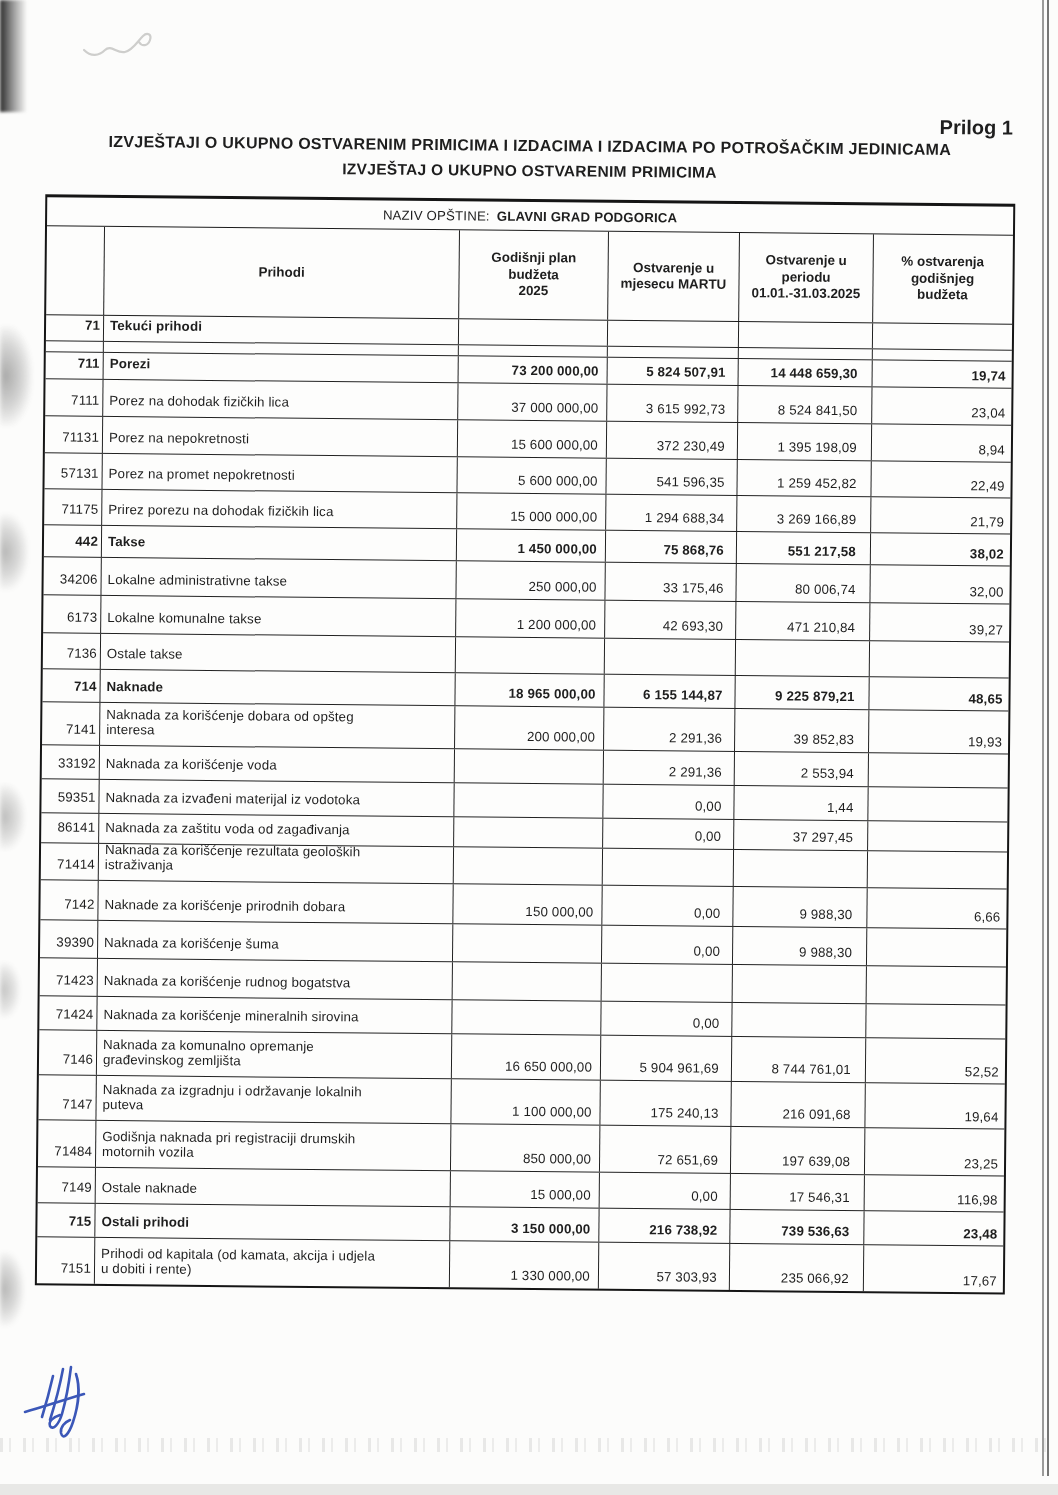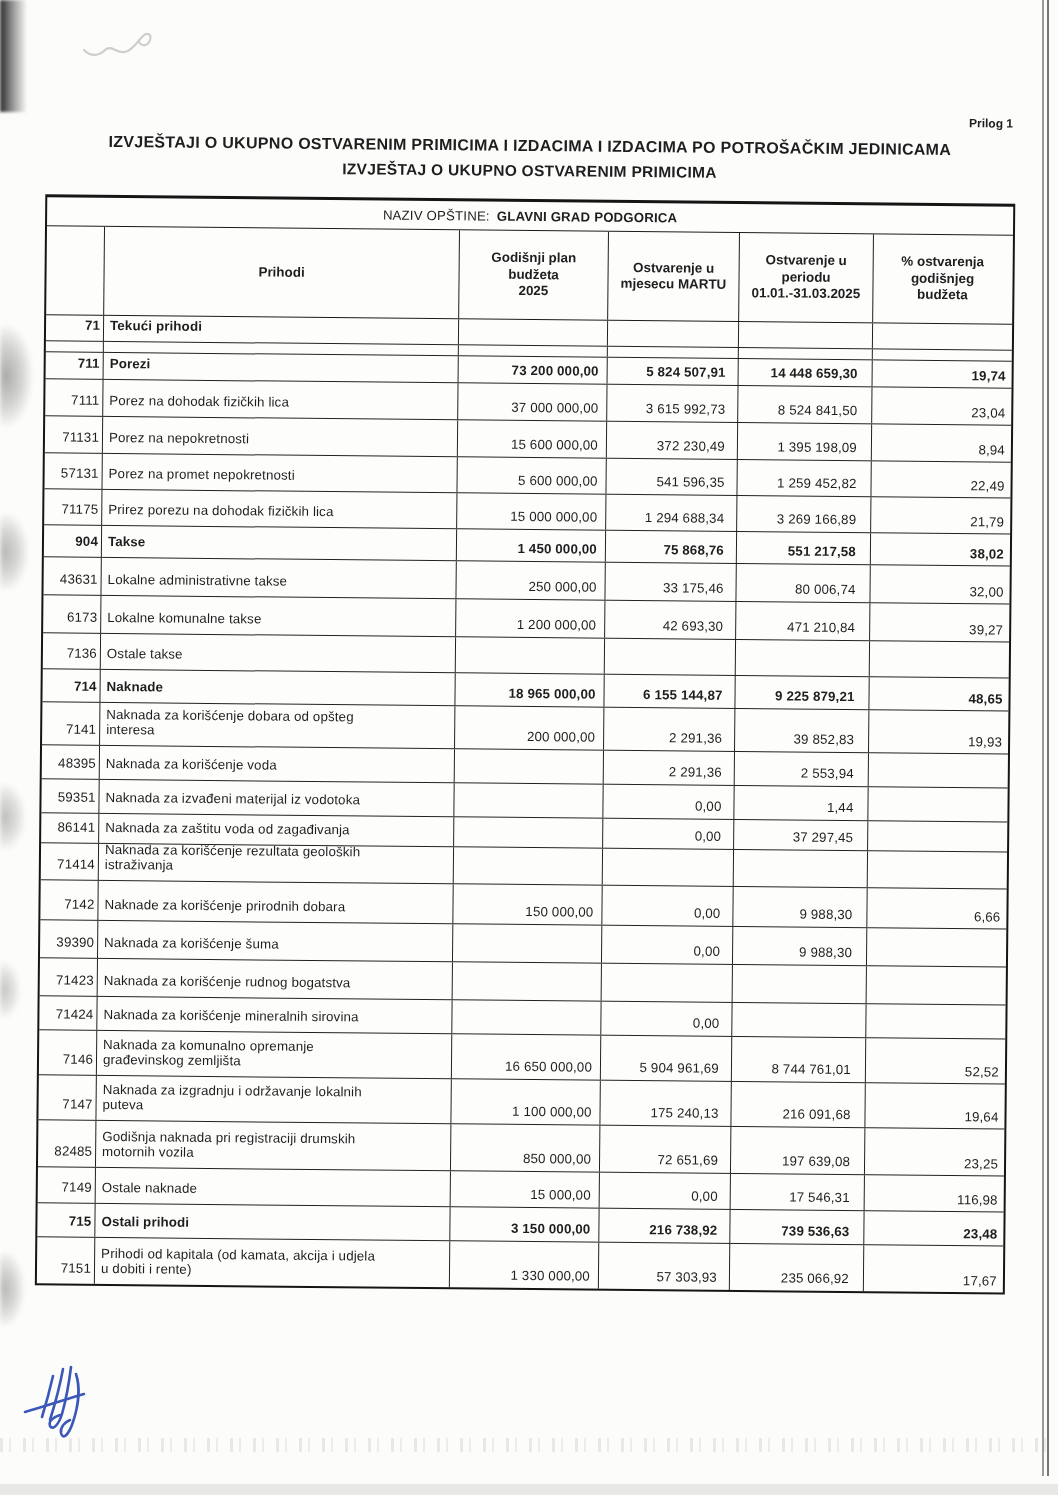--- a/index.html
+++ b/index.html
@@ -2,21 +2,21 @@
 <html><head>
 <meta charset="utf-8">
 <style>
   html,body{margin:0;padding:0;}
   body{
     width:1058px;height:1495px;position:relative;overflow:hidden;
     background:#fcfcfb;color:#1e1e1e;
     font-family:"Liberation Sans","DejaVu Sans",sans-serif;
   }
   .content{position:absolute;inset:0;transform:rotate(0.55deg);transform-origin:530px 230px;}
-  .prilog{position:absolute;top:112px;right:46px;font-weight:700;font-size:12px;margin-left:32px;}
+  .prilog{position:absolute;top:112px;right:46px;font-weight:700;font-size:20px;margin-left:32px;}
   .title{position:absolute;left:0;right:0;text-align:center;font-weight:700;letter-spacing:.3px;}
   .title1{top:137px;font-size:16px;}
   .title2{top:162px;font-size:15.5px;}
   .rtable{position:absolute;top:199px;left:45px;width:970px;box-sizing:border-box;
     border:2.6px solid #151515;border-top-width:3.2px;background:rgba(255,255,255,.4);}
   .naziv-row{height:28px;border-bottom:1.6px solid #1b1b1b;display:flex;align-items:center;
     justify-content:center;gap:7px;font-size:13.2px;letter-spacing:.2px;}
   .naziv-value{font-weight:700;}
   .header-row{display:flex;height:88px;border-bottom:1.6px solid #1b1b1b;font-weight:700;
     font-size:13.4px;line-height:16.5px;}
@@ -128,29 +128,29 @@
   </div>
         <div class="trow" style="height: 36px;">
     <div class="cell c-code w-code">71175</div>
     <div class="cell c-label w-label">Prirez porezu na dohodak fizičkih lica</div>
     <div class="cell c-plan w-plan">15 000 000,00</div>
     <div class="cell c-mart w-mart">1 294 688,34</div>
     <div class="cell c-period w-period">3 269 166,89</div>
     <div class="cell c-pct w-pct">21,79</div>
   </div>
         <div class="trow bold" style="height: 32px;">
-    <div class="cell c-code w-code">904</div>
+    <div class="cell c-code w-code">442</div>
     <div class="cell c-label w-label">Takse</div>
     <div class="cell c-plan w-plan">1 450 000,00</div>
     <div class="cell c-mart w-mart">75 868,76</div>
     <div class="cell c-period w-period">551 217,58</div>
     <div class="cell c-pct w-pct">38,02</div>
   </div>
         <div class="trow" style="height: 38px;">
-    <div class="cell c-code w-code">43631</div>
+    <div class="cell c-code w-code">34206</div>
     <div class="cell c-label w-label">Lokalne administrativne takse</div>
     <div class="cell c-plan w-plan">250 000,00</div>
     <div class="cell c-mart w-mart">33 175,46</div>
     <div class="cell c-period w-period">80 006,74</div>
     <div class="cell c-pct w-pct">32,00</div>
   </div>
         <div class="trow" style="height: 38px;">
     <div class="cell c-code w-code">6173</div>
     <div class="cell c-label w-label">Lokalne komunalne takse</div>
     <div class="cell c-plan w-plan">1 200 000,00</div>
@@ -177,21 +177,21 @@
         <div class="trow" style="height: 43px;">
     <div class="cell c-code w-code">7141</div>
     <div class="cell c-label w-label">Naknada za korišćenje dobara od opšteg
 interesa</div>
     <div class="cell c-plan w-plan">200 000,00</div>
     <div class="cell c-mart w-mart">2 291,36</div>
     <div class="cell c-period w-period">39 852,83</div>
     <div class="cell c-pct w-pct">19,93</div>
   </div>
         <div class="trow" style="height: 34px;">
-    <div class="cell c-code w-code">48395</div>
+    <div class="cell c-code w-code">33192</div>
     <div class="cell c-label w-label">Naknada za korišćenje voda</div>
     <div class="cell c-plan w-plan"></div>
     <div class="cell c-mart w-mart">2 291,36</div>
     <div class="cell c-period w-period">2 553,94</div>
     <div class="cell c-pct w-pct"></div>
   </div>
         <div class="trow" style="height: 34px;">
     <div class="cell c-code w-code">59351</div>
     <div class="cell c-label w-label">Naknada za izvađeni materijal iz vodotoka</div>
     <div class="cell c-plan w-plan"></div>
@@ -260,21 +260,21 @@
         <div class="trow" style="height: 45px;">
     <div class="cell c-code w-code">7147</div>
     <div class="cell c-label w-label">Naknada za izgradnju i održavanje lokalnih
 puteva</div>
     <div class="cell c-plan w-plan">1 100 000,00</div>
     <div class="cell c-mart w-mart">175 240,13</div>
     <div class="cell c-period w-period">216 091,68</div>
     <div class="cell c-pct w-pct">19,64</div>
   </div>
         <div class="trow" style="height: 47px;">
-    <div class="cell c-code w-code">82485</div>
+    <div class="cell c-code w-code">71484</div>
     <div class="cell c-label w-label">Godišnja naknada pri registraciji drumskih
 motornih vozila</div>
     <div class="cell c-plan w-plan">850 000,00</div>
     <div class="cell c-mart w-mart">72 651,69</div>
     <div class="cell c-period w-period">197 639,08</div>
     <div class="cell c-pct w-pct">23,25</div>
   </div>
         <div class="trow" style="height: 36px;">
     <div class="cell c-code w-code">7149</div>
     <div class="cell c-label w-label">Ostale naknade</div>

